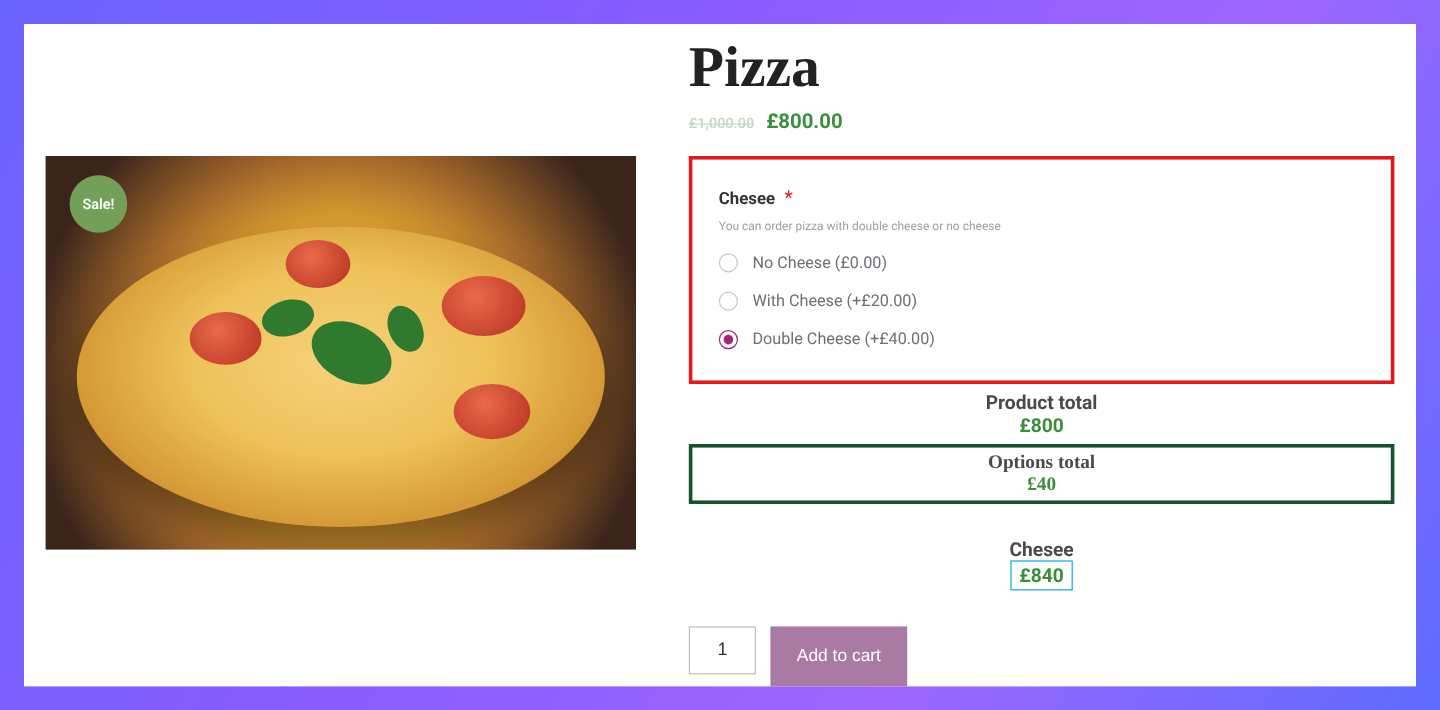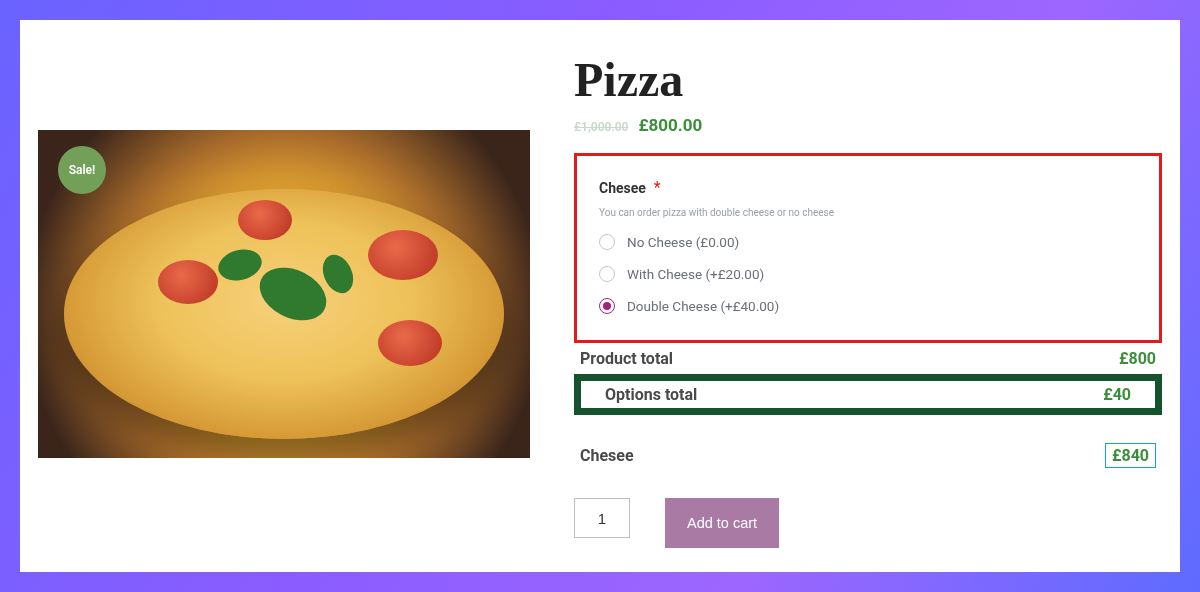--- a/index.html
+++ b/index.html
@@ -89,36 +89,37 @@
     border: 1.5px solid #c7c7c7; display:flex; align-items:center; justify-content:center;
   }
   .radio-outer.selected { border-color: #a2257a; }
   .radio-inner { width: 8px; height: 8px; border-radius:50%; background:#a2257a; }
   .totals { font-size: 16px; }
   .trow {
     display:flex; justify-content:space-between; align-items:center;
     padding: 6px 6px;
     font-weight: 700;
     color:#4a4a4a;
+    flex-direction:column;
   }
   .trow .amount { color:#3b8f3b; font-weight:700; }
-  .trow.highlight { border: 7px solid #14532d; padding: 4px 24px; }
+  .trow.highlight { border: 3px solid #14532d; padding: 4px 24px; font-family: Liberation Serif, serif; }
   .trow.grand { margin-top: 22px; }
   .amount-box { border:1px solid #0ea5e9; padding: 2px 6px; display:inline-block; }
   .cart-row { display:flex; gap:12px; margin-top: 24px; align-items:stretch; }
   .qty-input {
     width: 56px; height: 40px;
     border: 1px solid #bfbfbf;
     text-align: center; font-size: 15px;
     background:#fff; color:#333;
   }
   .add-cart {
     background:#a97aa3; color:#fff;
     border:none; padding: 0 22px; height:50px;
-    font-size: 14.5px; cursor:pointer;margin-left:23px;
+    font-size: 14.5px; cursor:pointer;
   }
 </style>
 </head>
 <body>
 
 <div class="page">
   <div class="left-col">
     <div class="product-image">
       <div class="pizza-base"></div>
       <div class="tomato" style="width:60px;height:44px;left:120px;top:130px"></div>

